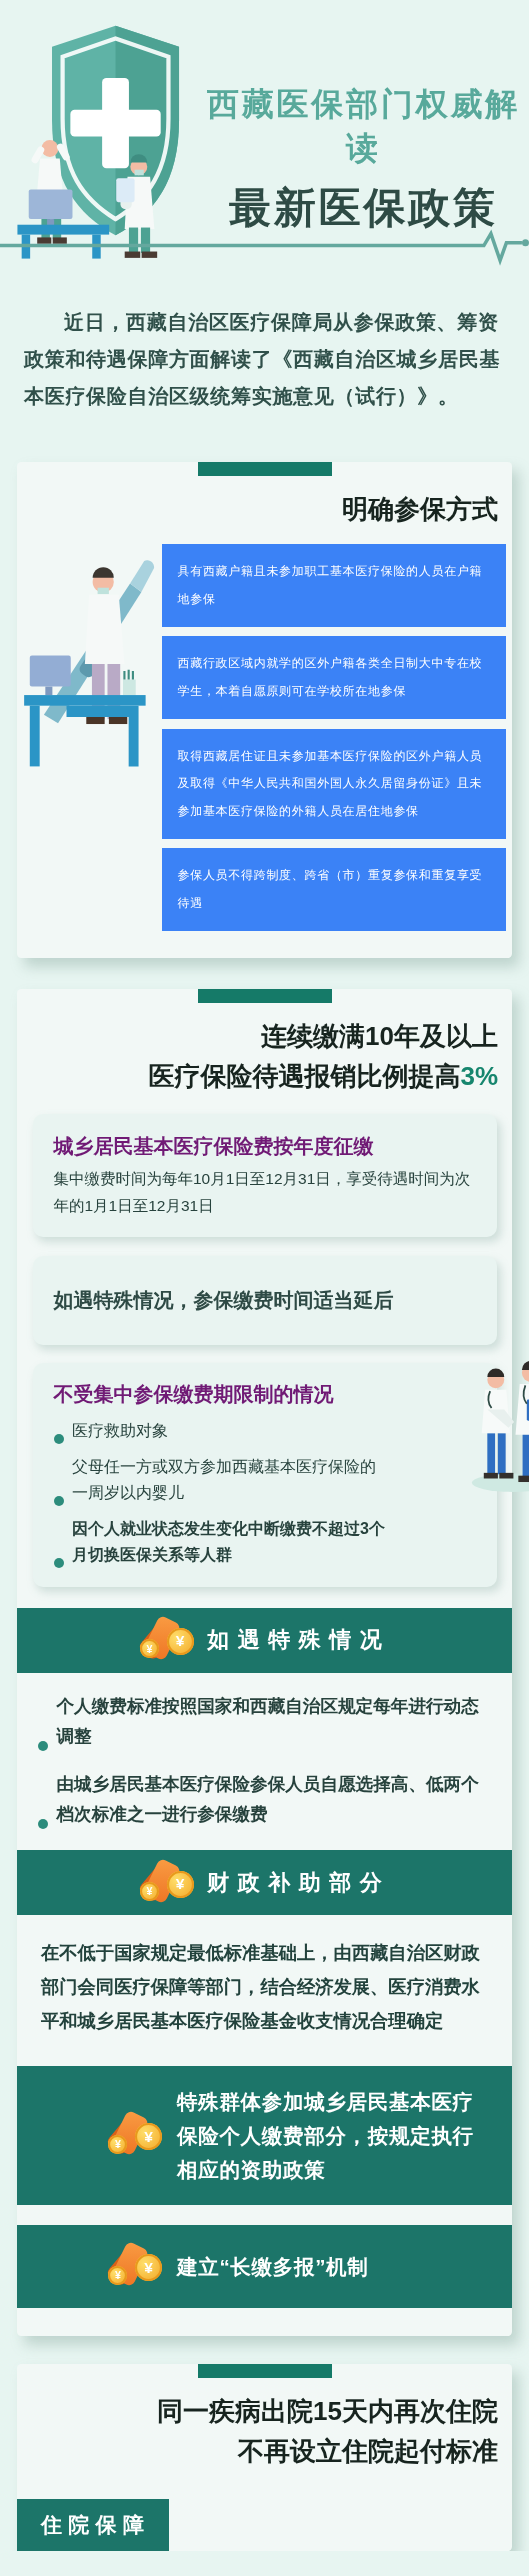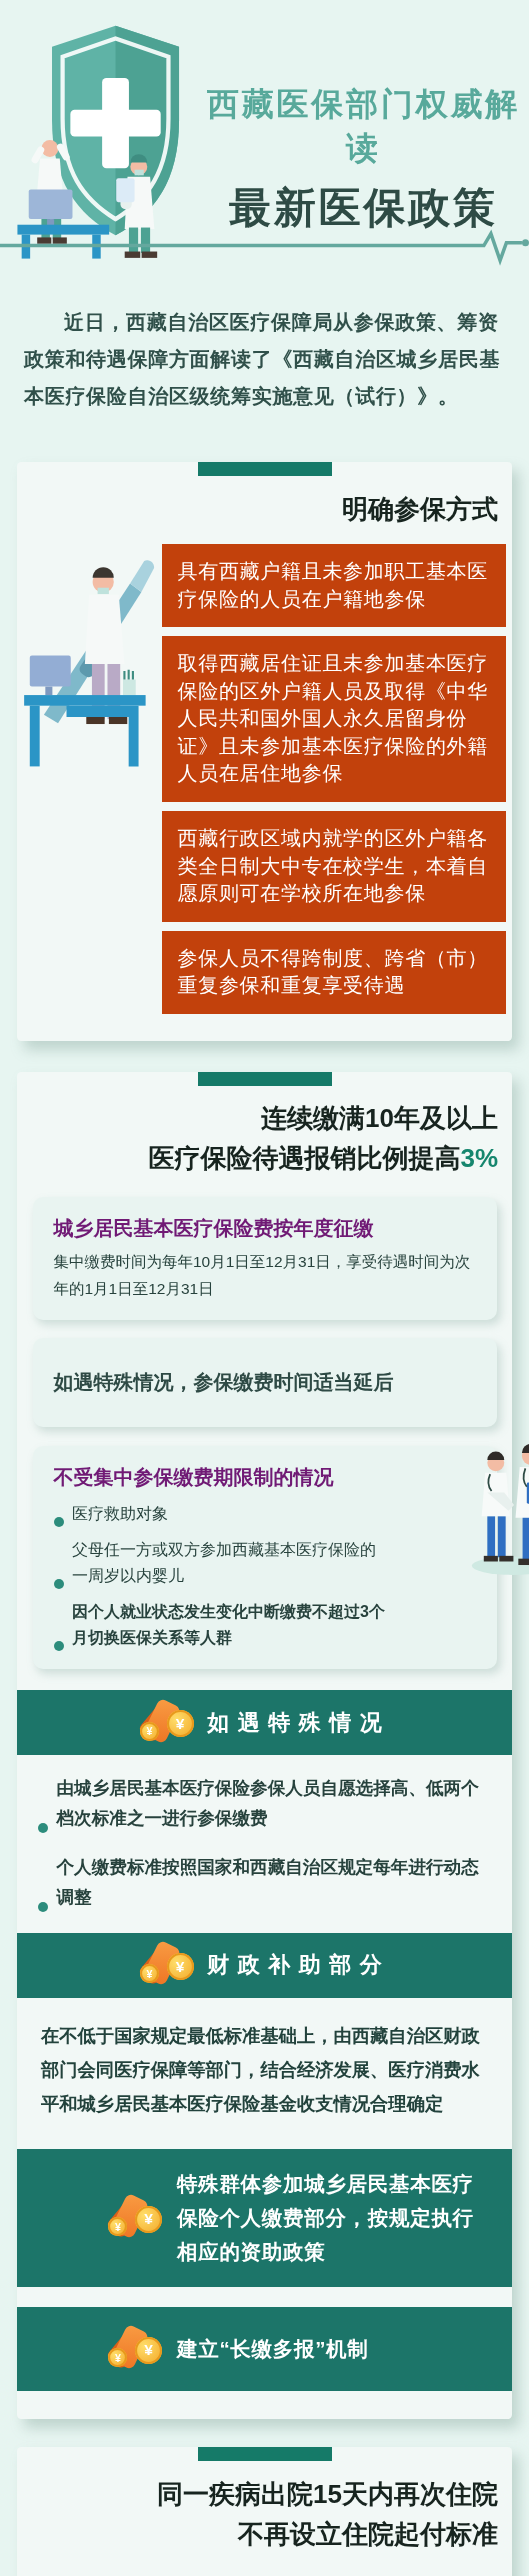--- a/index.html
+++ b/index.html
@@ -38,21 +38,21 @@
     margin:12.7px 14px 0 14px;line-height:40px;
   }
   .hl{color:#16866e;}
 
   
   .c1-body{display:flex;padding:15.5px 0 27px 0;}
   .c1-art{flex:0 0 145px;position:relative;}
   .c1-art svg{position:absolute;left:7px;top:7px;}
   .c1-boxes{flex:1;margin-right:5.6px;display:flex;flex-direction:column;gap:9.2px;}
   .tealbox{
-    background:#c2410c;color:#fff;padding:14px 15.5px;font-size:20px;
+    background:#3b82f6;color:#fff;padding:14px 15.5px;font-size:12px;
     line-height:27.5px;letter-spacing:0.7px;
   }
 
   
   .subcard{
     margin:18.3px 15.5px 0 15.5px;background:#e9f4f1;border-radius:10px;
     box-shadow:3.5px 5px 8.5px rgba(140,175,165,.35);
     padding:18.3px 21px;
   }
   .subcard-title{font-size:20px;font-weight:bold;color:#701a75;margin:0 0 5.6px 0;}
@@ -188,22 +188,22 @@
           <rect x="140" y="182" width="18" height="22" fill="#cde8e2"></rect>
           <path d="M142 170 v12 M148 168 v14 M154 170 v12" stroke="#3f8d81" stroke-width="3"></path>
 
           <rect x="0" y="204" width="172" height="15" fill="#2b95c6"></rect>
           <rect x="8" y="219" width="14" height="86" fill="#2b95c6"></rect>
           <path d="M60 219 h102 v86 h-14 v-70 h-88 Z" fill="#2b95c6"></path>
         </svg>
       </div>
       <div class="c1-boxes">
         <div class="tealbox">具有西藏户籍且未参加职工基本医疗保险的人员在户籍地参保</div>
+        <div class="tealbox">西藏行政区域内就学的区外户籍各类全日制大中专在校学生，本着自愿原则可在学校所在地参保</div>
         <div class="tealbox">取得西藏居住证且未参加基本医疗保险的区外户籍人员及取得《中华人民共和国外国人永久居留身份证》且未参加基本医疗保险的外籍人员在居住地参保</div>
-        <div class="tealbox">西藏行政区域内就学的区外户籍各类全日制大中专在校学生，本着自愿原则可在学校所在地参保</div>
         <div class="tealbox">参保人员不得跨制度、跨省（市）重复参保和重复享受待遇</div>
       </div>
     </div>
   </div>
 
   <div class="card" style="margin-top:31px;">
     <div class="topbar"></div>
     <div class="card-title">
       <div>连续缴满10年及以上</div>
       <div><span>医疗保险待遇报销比例提高</span><span class="hl">3%</span></div>
@@ -265,25 +265,25 @@
         <span class="ribbon"></span>
         <span class="coin c1">¥</span>
         <span class="coin c2">¥</span>
       </span>
       <span class="label">如遇特殊情况</span>
     </div>
 
     <div class="pbullets">
       <div class="bullet">
         <span class="dot"></span>
+        <span class="bt">个人缴费标准按照国家和西藏自治区规定每年进行动态调整</span>
+      </div>
+      <div class="bullet">
+        <span class="dot"></span>
         <span class="bt">由城乡居民基本医疗保险参保人员自愿选择高、低两个档次标准之一进行参保缴费</span>
-      </div>
-      <div class="bullet">
-        <span class="dot"></span>
-        <span class="bt">个人缴费标准按照国家和西藏自治区规定每年进行动态调整</span>
       </div>
     </div>
 
     <div class="banner center">
       <span class="coins">
         <span class="ribbon2"></span>
         <span class="ribbon"></span>
         <span class="coin c1">¥</span>
         <span class="coin c2">¥</span>
       </span>

